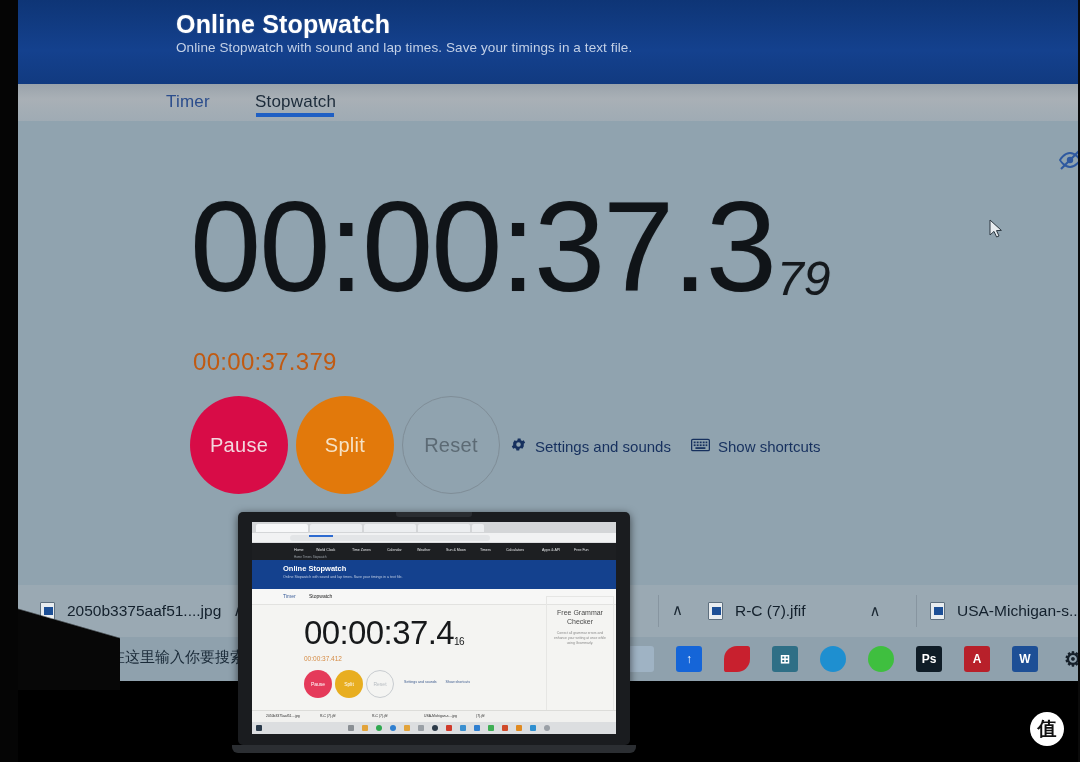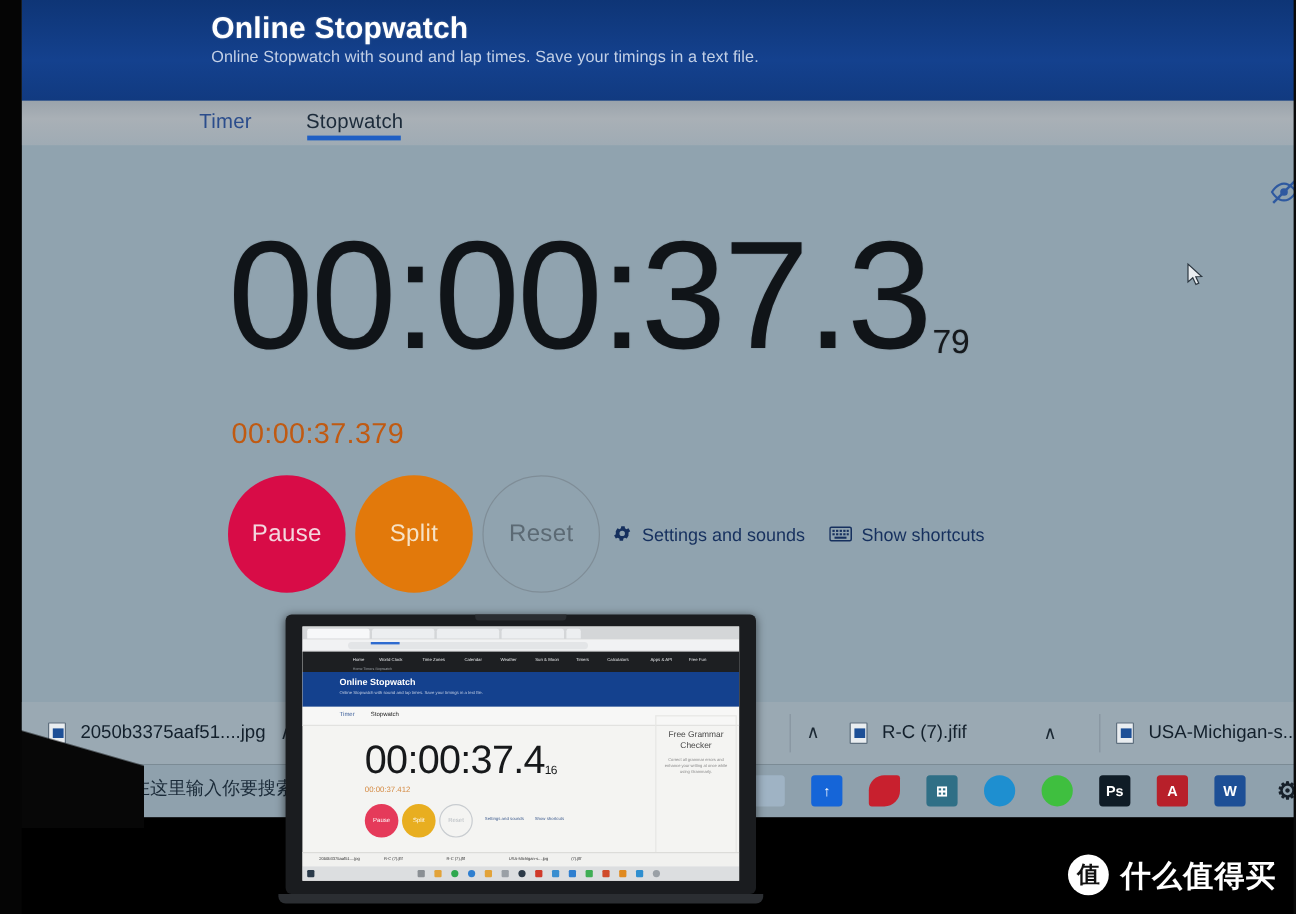--- a/index.html
+++ b/index.html
@@ -58,22 +58,22 @@
 
   
   .bigtime {
     position: absolute; left: 172px; top: 183px;
     font-size: 128px; line-height: 128px; color: #101418;
     font-weight: 400; letter-spacing: -2px;
     font-family: "Liberation Sans", sans-serif;
     text-shadow: 0 0 1px rgba(0,0,0,.3);
   }
   .bigtime .ms {
-    font-size: 28px; vertical-align: baseline; letter-spacing: 0px;
-    position: relative; top: 4px; left: 2px; color: #15191d;
+    font-size: 48px; vertical-align: baseline; letter-spacing: 0px;
+    position: relative; top: 4px; left: 2px; color: #15191d; font-style: italic;
   }
   .subtime {
     position: absolute; left: 175px; top: 348px;
     font-size: 24px; color: #c05a12; letter-spacing: .3px;
   }
 
   
   .ctrl-row { position: absolute; left: 172px; top: 396px; height: 102px; }
   .circle-btn {
     position: absolute; top: 0; width: 98px; height: 98px; border-radius: 50%;
@@ -407,16 +407,15 @@
           <div class="lp-tbi" style="left:292px;background:#9aa0a6;border-radius:50%"></div>
         </div>
 
       </div>
     </div>
     <div class="laptop-base"></div>
   </div>
 
   <div class="watermark">
     <div class="wm-logo">值</div>
-    <div class="wm-text">什么值得买</div>
   </div>
 
 </div>
 
 </body></html>

